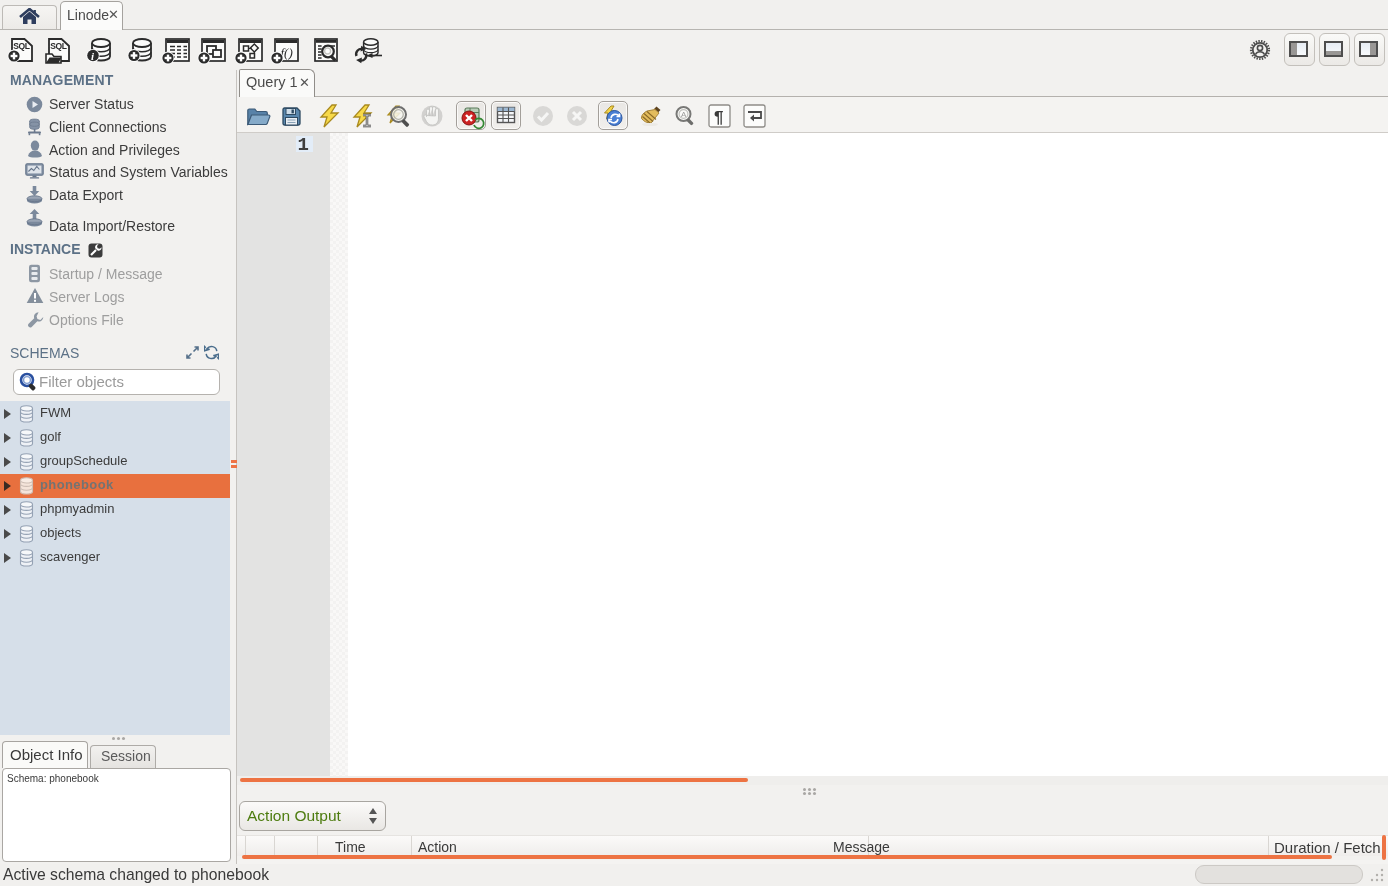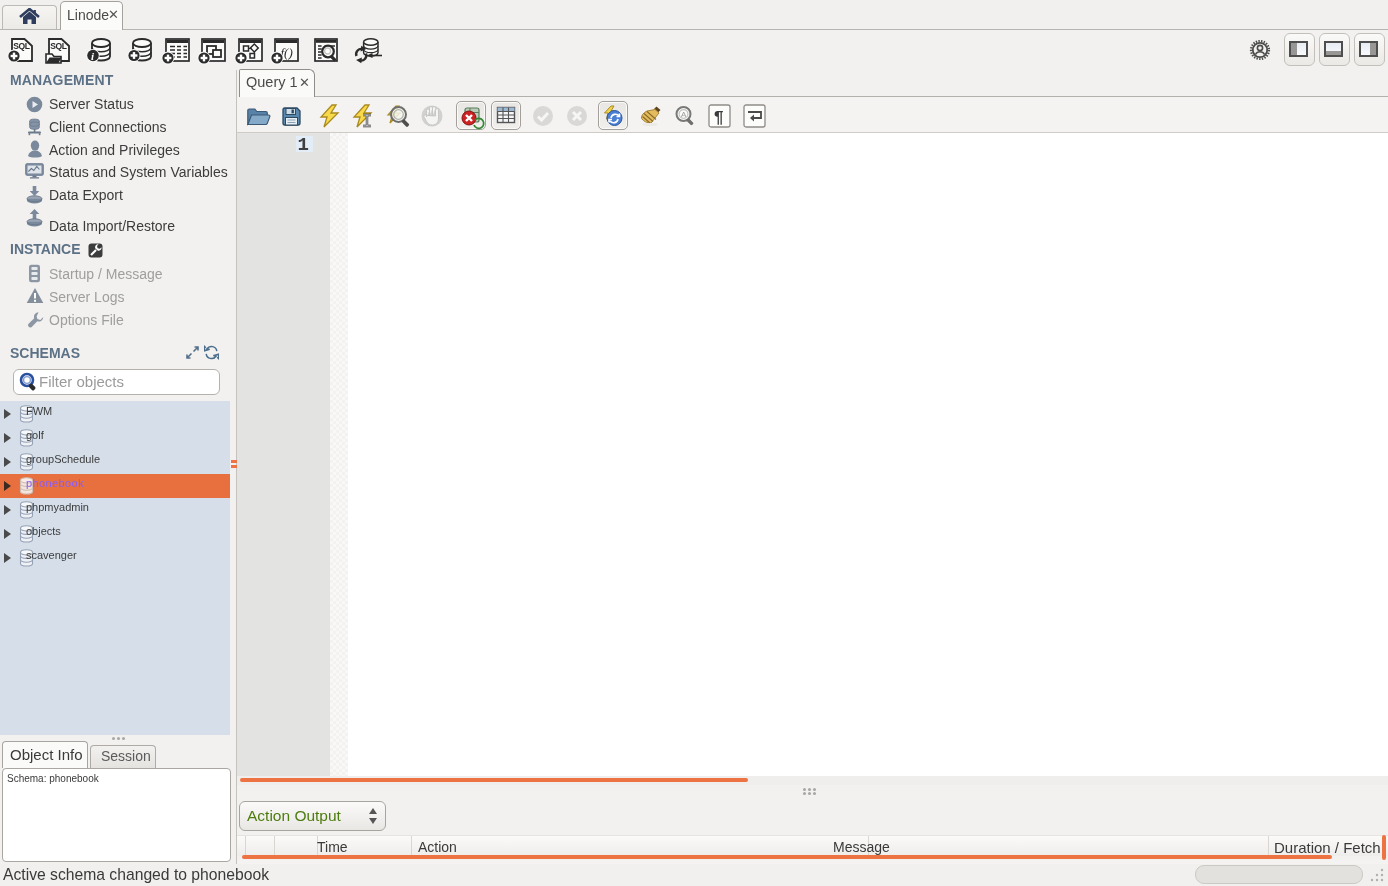--- a/index.html
+++ b/index.html
@@ -263,21 +263,21 @@
 </div>
 <div class="abs" style="left:27px;top:311px;">
 <svg width="17" height="17" viewBox="0 0 17 17">
   <path d="M11.6 1.2 a4.6 4.6 0 0 0 -4.4 6 L1.6 12.8 a2.2 2.2 0 0 0 3.1 3.1 L10.3 10.3 a4.6 4.6 0 0 0 6 -4.4 l-3 3 -2.9 -0.8 -0.8 -2.9 Z" fill="#8d97a3"></path>
 </svg>
 </div>
 <div class="abs ditem" style="top:266px;">Startup / Message</div>
 <div class="abs ditem" style="top:289px;">Server Logs</div>
 <div class="abs ditem" style="top:312px;">Options File</div>
 
-<div class="abs" style="left:10px;top:345px;font-size:14px;font-weight:bold;color:#5c7186;">SCHEMAS</div>
+<div class="abs" style="left:10px;top:345px;font-size:14px;font-weight:normal;color:#5c7186;">SCHEMAS</div>
 <div class="abs" style="left:186px;top:346px;">
 <svg width="13" height="13" viewBox="0 0 13 13">
   <g stroke="#55708a" stroke-width="1.6" fill="#55708a">
   <path d="M7.5 5.5 L12 1 M8.5 1 h3.5 v3.5" fill="none"></path>
   <path d="M5.5 7.5 L1 12 M1 8.5 v3.5 h3.5" fill="none"></path>
   </g>
 </svg>
 </div>
 <div class="abs" style="left:204px;top:345px;">
 <svg width="15" height="15" viewBox="0 0 15 15">
@@ -296,21 +296,21 @@
 
 <div class="abs" style="left:13px;top:369px;width:207px;height:26px;background:#fff;border:1px solid #b5b2ae;border-radius:6px;"></div>
 <div class="abs" style="left:39px;top:373px;font-size:15px;color:#9a9a9a;">Filter objects</div>
 
 <div class="abs" style="left:0;top:401px;width:230px;height:334px;background:#d6dfe9;"></div>
 <div class="abs" style="left:0;top:474px;width:230px;height:24px;background:#e8703e;"></div>
 <style>
 .trow { position:absolute; left:0; width:230px; height:24px; }
 .texp { position:absolute; left:4px; top:7px; width:0; height:0; border-top:5px solid transparent; border-bottom:5px solid transparent; border-left:7px solid #4a4a4a; }
 .tdb { position:absolute; left:19px; top:3px; }
-.ttxt { position:absolute; left:26px; top:3px; font-size:11px; color:#3b3b3b; }
+.ttxt { position:absolute; left:40px; top:3px; font-size:13px; color:#3b3b3b; }
 </style>
 <div class="tree-rows">
   <div class="trow" style="top:402px;">
       <div class="texp"></div>
       <div class="tdb">
         <svg width="15" height="18" viewBox="0 0 15 18">
           <use href="#treedb"></use>
         </svg>
       </div>
       <div class="ttxt">FWM</div>
@@ -333,21 +333,21 @@
       </div>
       <div class="ttxt">groupSchedule</div>
     </div>
   <div class="trow" style="top:474px;">
       <div class="texp" style="border-left-color:#3a2a22;"></div>
       <div class="tdb">
         <svg width="15" height="18" viewBox="0 0 15 18">
           <use href="#treedbsel"></use>
         </svg>
       </div>
-      <div class="ttxt" style="color:#8b5cf6;font-weight:normal;letter-spacing:0.4px;">phonebook</div>
+      <div class="ttxt" style="color:#737373;font-weight:bold;letter-spacing:0.4px;">phonebook</div>
     </div>
   <div class="trow" style="top:498px;">
       <div class="texp"></div>
       <div class="tdb">
         <svg width="15" height="18" viewBox="0 0 15 18">
           <use href="#treedb"></use>
         </svg>
       </div>
       <div class="ttxt">phpmyadmin</div>
     </div>
@@ -509,21 +509,21 @@
 <div class="abs" style="left:369px;top:818px;width:0;height:0;border-left:4.5px solid transparent;border-right:4.5px solid transparent;border-top:6px solid #555;"></div>
 
 <div class="abs" style="left:237px;top:835px;width:1151px;height:21px;background:linear-gradient(#fbfaf9,#efedeb);border-top:1px solid #e6e4e1;"></div>
 <div class="abs hsep" style="left:245px;"></div>
 <div class="abs hsep" style="left:274px;"></div>
 <div class="abs hsep" style="left:317px;"></div>
 <div class="abs hsep" style="left:411px;"></div>
 <div class="abs hsep" style="left:868px;"></div>
 <div class="abs hsep" style="left:1268px;"></div>
 <style>.hsep { top:836px; width:1px; height:19px; background:#d9d6d2; }</style>
-<div class="abs htxt" style="left:317px;">Time</div>
+<div class="abs htxt" style="left:335px;">Time</div>
 <div class="abs htxt" style="left:418px;">Action</div>
 <div class="abs htxt" style="left:833px;">Message</div>
 <div class="abs htxt" style="left:1274px;font-size:15px;">Duration / Fetch</div>
 <style>.htxt { top:839px; font-size:14px; color:#3a3a3a; }</style>
 
 <div class="abs" style="left:242px;top:855px;width:1090px;height:4px;background:#ed7343;border-radius:2px;"></div>
 <div class="abs" style="left:1382px;top:835px;width:4px;height:25px;background:#ed7343;border-radius:2px;"></div>
 
 <div class="abs" style="left:237px;top:860px;width:1151px;height:12px;background:#f4f3f1;"></div>
 <div class="abs" style="left:1195px;top:865px;width:168px;height:19px;background:#e3e1de;border:1px solid #ccc9c5;border-radius:9px;z-index:3;"></div>

